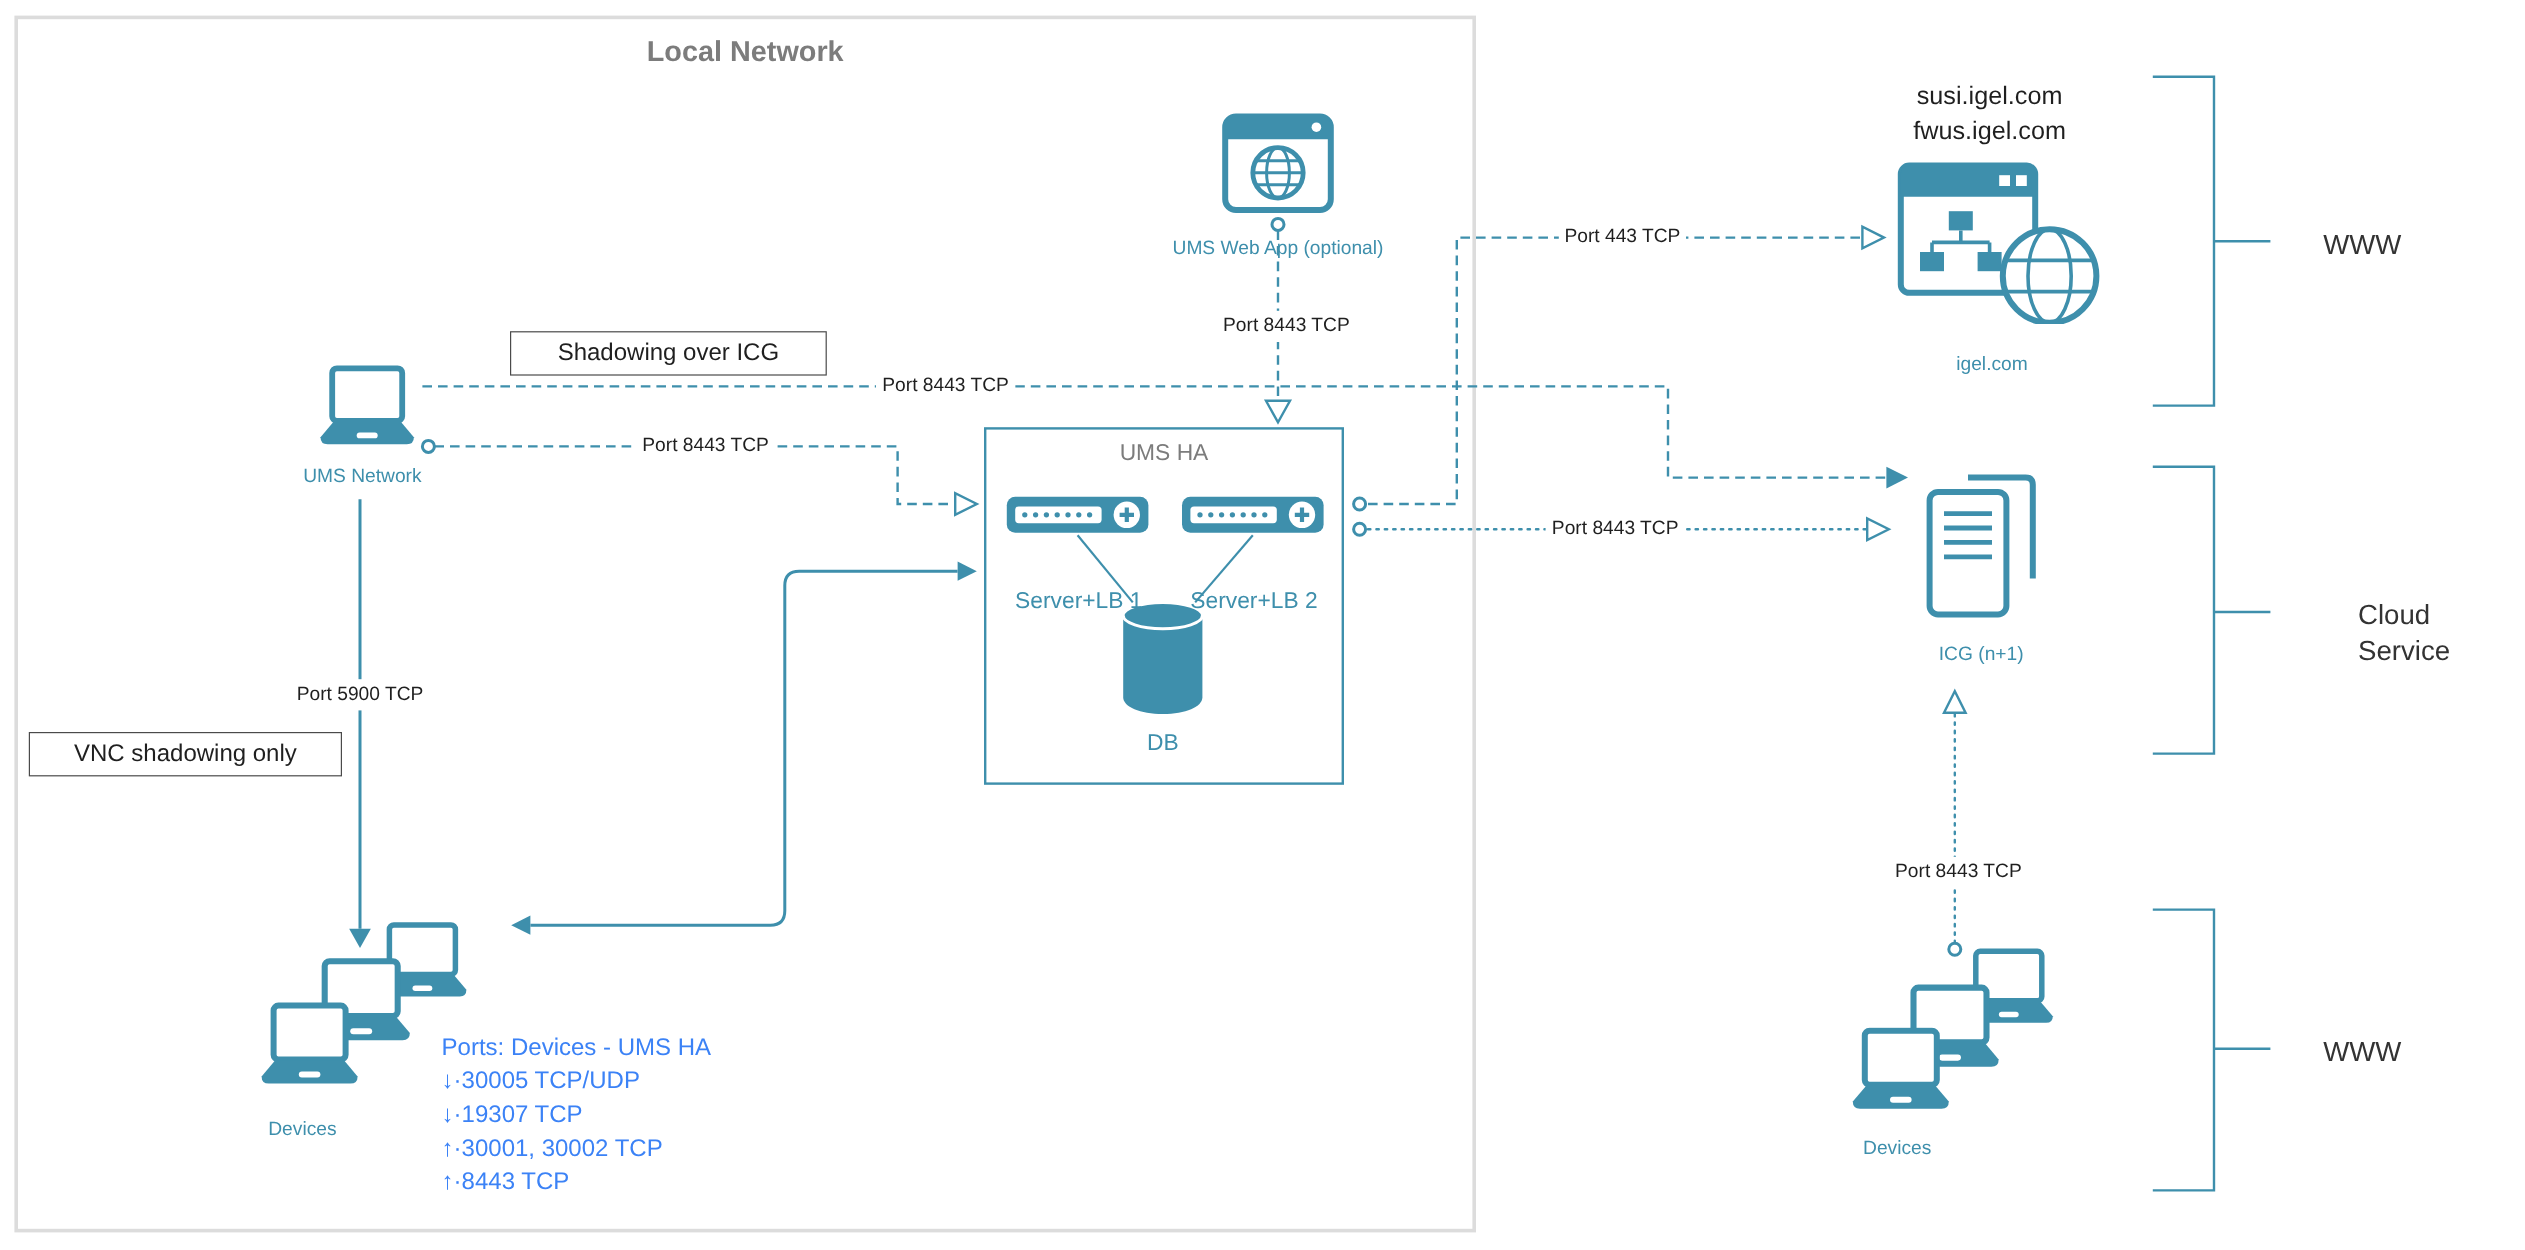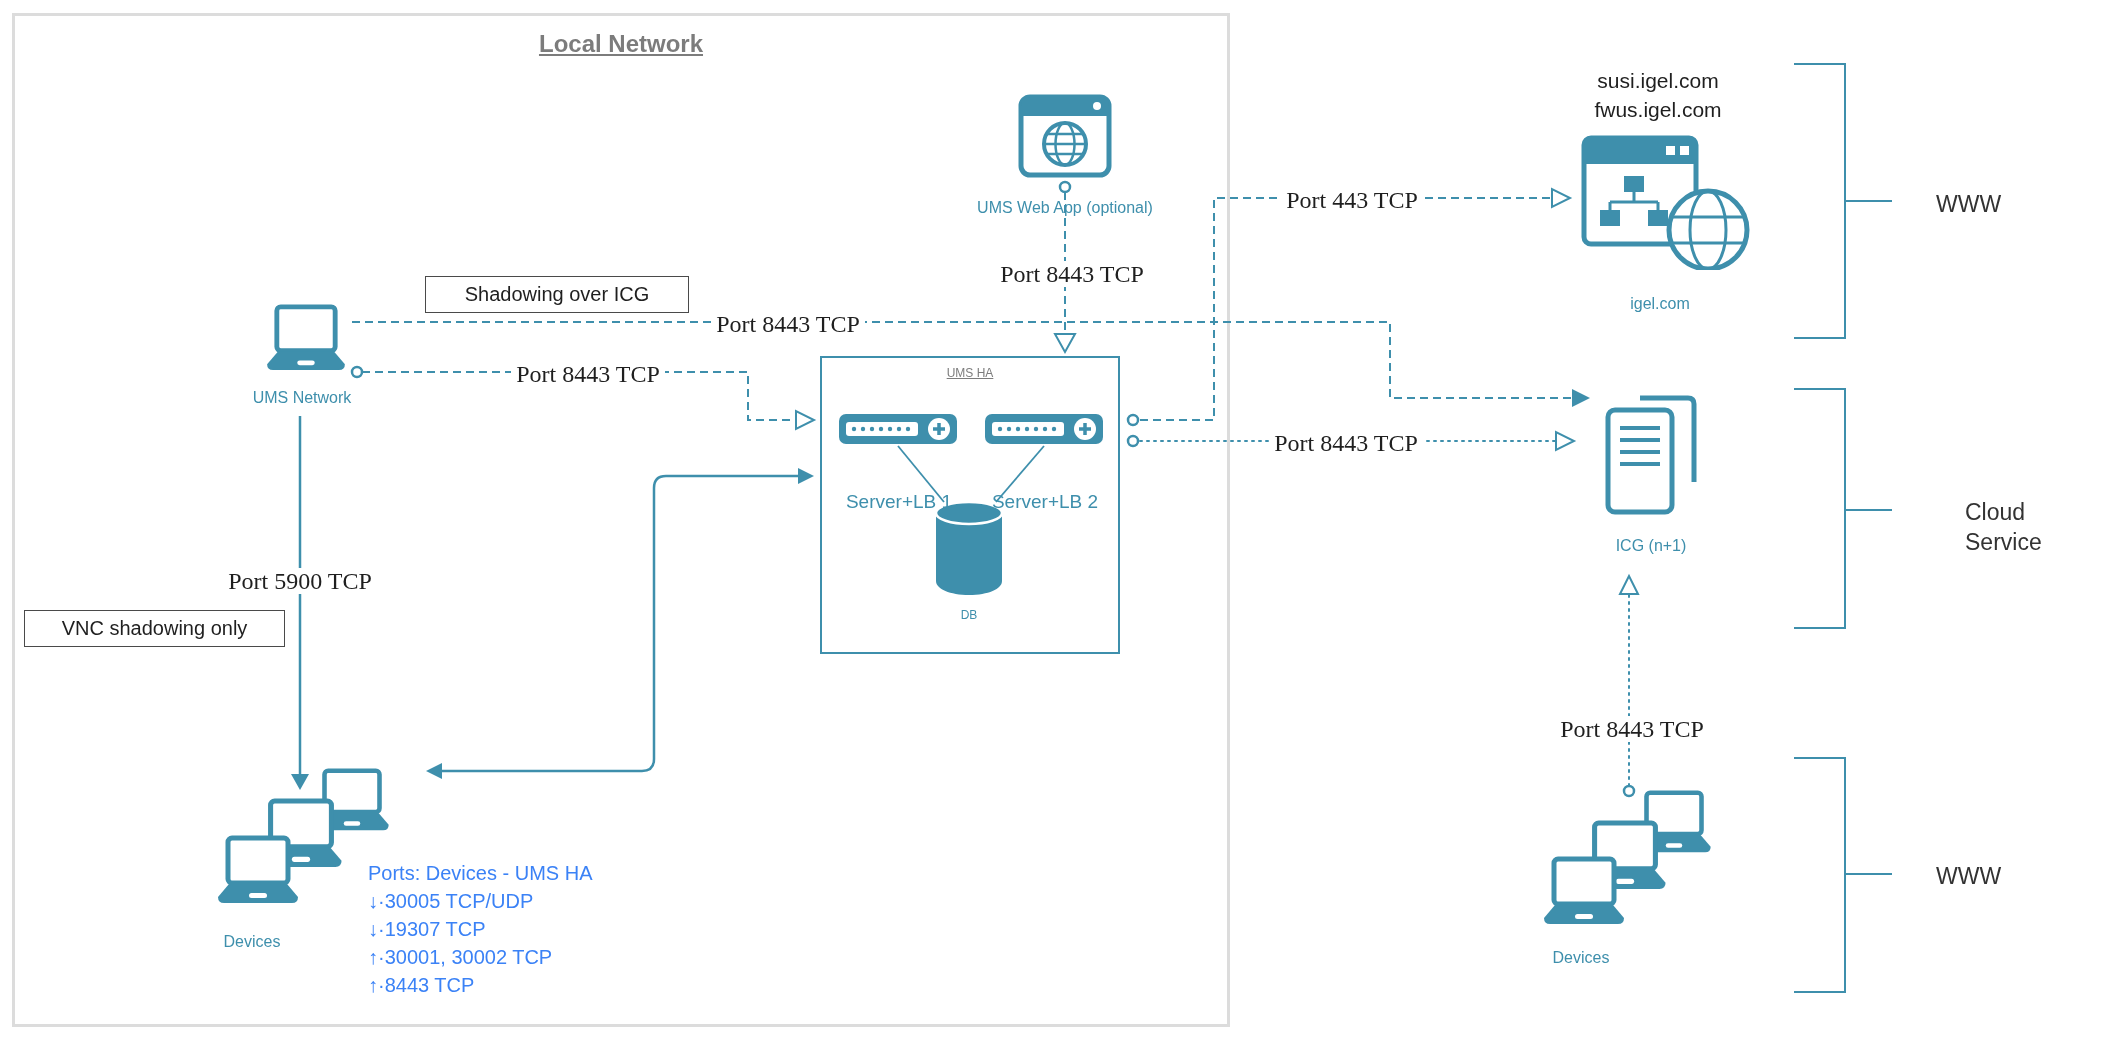--- a/index.html
+++ b/index.html
@@ -6,27 +6,27 @@
   #canvas{position:relative;width:2104px;height:1042px;background:#fff;overflow:hidden;
           font-family:"Liberation Sans",sans-serif;}
   .box{position:absolute;box-sizing:border-box;}
   #local-net{left:12px;top:13px;width:1218px;height:1014px;border:3px solid #dcdcdc;background:#fff;}
   #ums-ha-box{left:820px;top:356px;width:300px;height:298px;border:2px solid #3e8fac;background:#fff;}
   .note-box{position:absolute;box-sizing:border-box;border:1px solid #4a4a4a;background:#fff;
             display:flex;align-items:center;justify-content:center;font-size:20px;color:#1f1f1f;}
   .lbl{position:absolute;line-height:1.3;}
   .center{text-align:center;}
   .teal{color:#3e8fac;}
-  .gray{color:#7c7c7c;text-decoration:underline;}
+  .gray{color:#7c7c7c;}
   .zone{color:#333;font-size:23px;}
   .t21{font-size:16px;}
-  .t20{font-size:12px;}
+  .t20{font-size:19px;}
   .t19{font-size:19px;margin-top:28px;}
   .title{font-size:24px;font-weight:bold;}
-  .port{font-size:24px;color:#1f1f1f;font-family:Liberation Serif, serif;}
+  .port{font-size:16px;color:#1f1f1f;}
   .port span{background:#fff;padding:0 5px;line-height:26px;display:inline-block;}
   .icon{position:absolute;}
   #wires{position:absolute;left:0;top:0;}
   .dash{stroke:#3e8fac;stroke-width:2;fill:none;stroke-dasharray:8 5;}
   .dot{stroke:#3e8fac;stroke-width:2;fill:none;stroke-dasharray:2 5;stroke-linecap:round;}
   .solid{stroke:#3e8fac;stroke-width:2.5;fill:none;}
   .thin{stroke:#3e8fac;stroke-width:1.8;fill:none;}
   .openhead{fill:#fff;stroke:#3e8fac;stroke-width:2;}
   .fillhead{fill:#3e8fac;}
   .bracket{stroke:#3e8fac;stroke-width:2;fill:none;}

